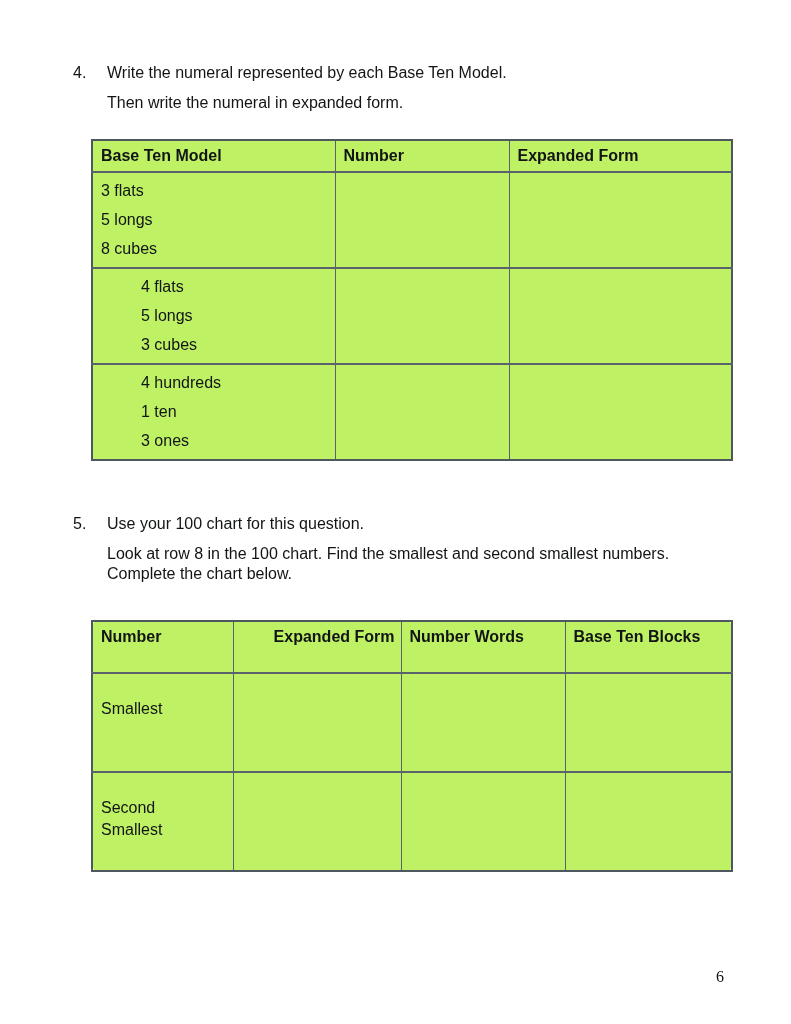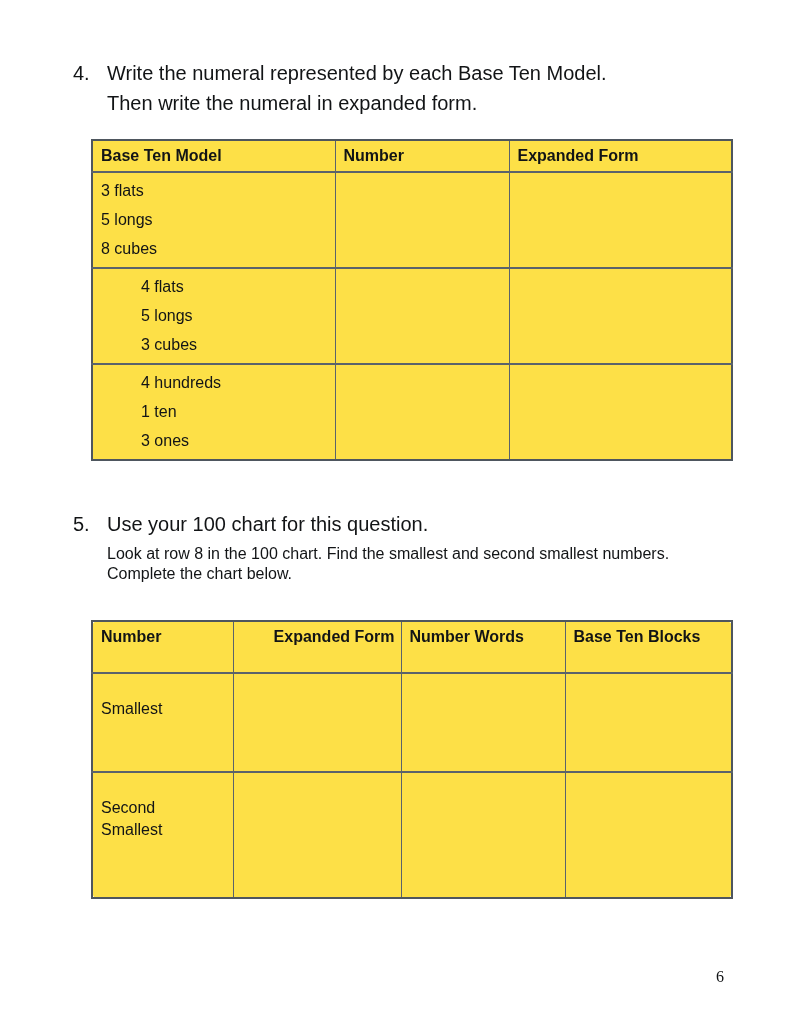--- a/index.html
+++ b/index.html
@@ -8,21 +8,21 @@
     position: relative;
     width: 791px;
     height: 1024px;
     background: #ffffff;
     font-family: "Liberation Sans", sans-serif;
     color: #121416;
     overflow: hidden;
   }
   .qline {
     position: absolute;
-    font-size: 20px;
+    font-size: 16px;
     line-height: 20px;
     white-space: nowrap;
   }
   .qwrap {
     position: absolute;
     font-size: 16px;
     line-height: 20px;
   }
   .qnum {
     display: inline-block;
@@ -30,21 +30,21 @@
   }
   .q4-l1 { left: 73px; top: 63px; }
   .q4-l2 { left: 107px; top: 93px; }
   .q5-l1 { left: 73px; top: 514px; }
   .q5-l2 { left: 107px; top: 544px; width: 592px; }
 
   table {
     position: absolute;
     border-collapse: collapse;
     table-layout: fixed;
-    background: #fde047;
+    background: #bef264;
     border: 2px solid #4e565e;
   }
   th, td {
     border: 1px solid #5a636b;
     font-size: 16px;
     text-align: left;
     vertical-align: top;
     padding: 4px 8px;
     overflow: hidden;
   }
@@ -66,21 +66,21 @@
   .t2 { left: 91px; top: 620px; width: 640px; border-radius: 9px; }
   .t2 th {
     height: 52px;
     vertical-align: top;
     border-bottom-width: 2px;
     padding-top: 6px;
   }
   .t2 th.align-right { text-align: right; padding-right: 6px; }
   .t2 tbody td { padding-top: 24px; }
   .t2 tbody tr.row-smallest td { height: 99px; }
-  .t2 tbody tr.row-second td { height: 126px; }
+  .t2 tbody tr.row-second td { height: 99px; }
   .t2 tbody tr + tr td { border-top-width: 2px; }
   .label-line { line-height: 22px; }
 
   .page-num {
     position: absolute;
     left: 700px;
     top: 968px;
     width: 40px;
     text-align: center;
     font-family: "Liberation Serif", serif;

